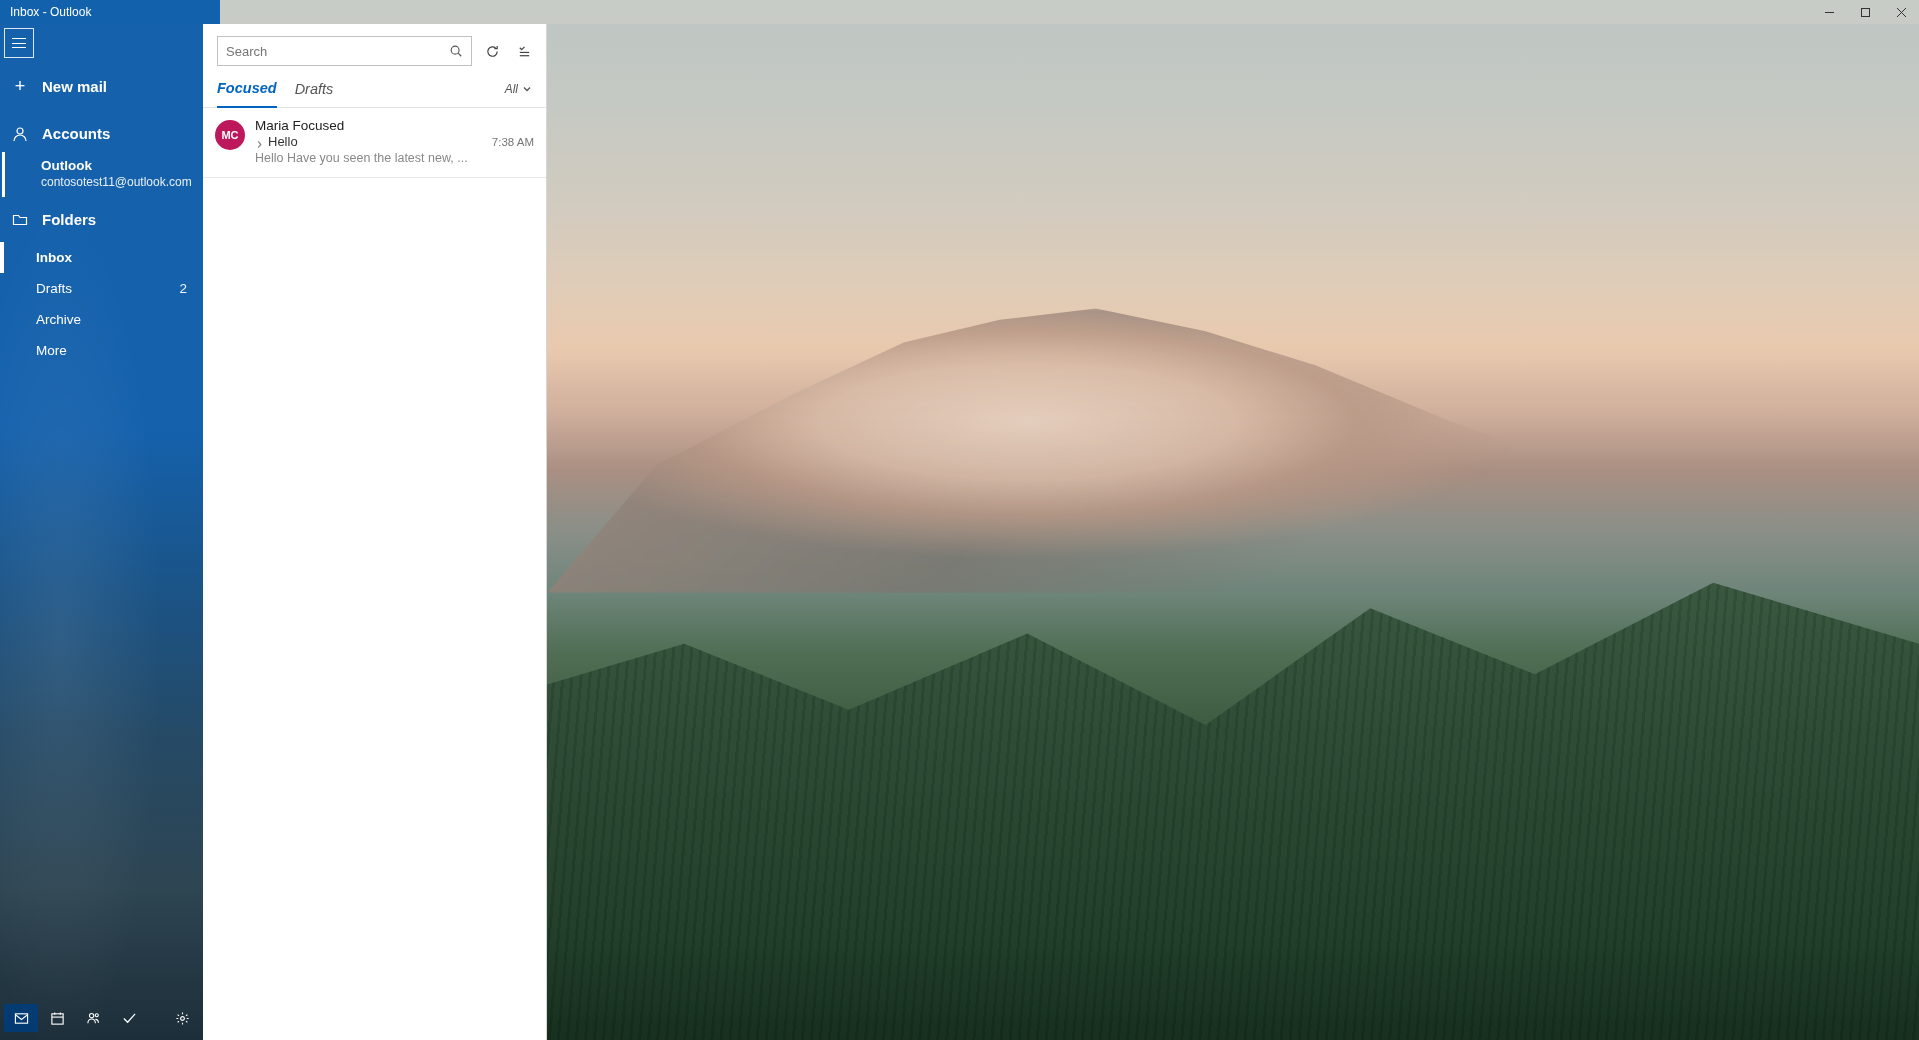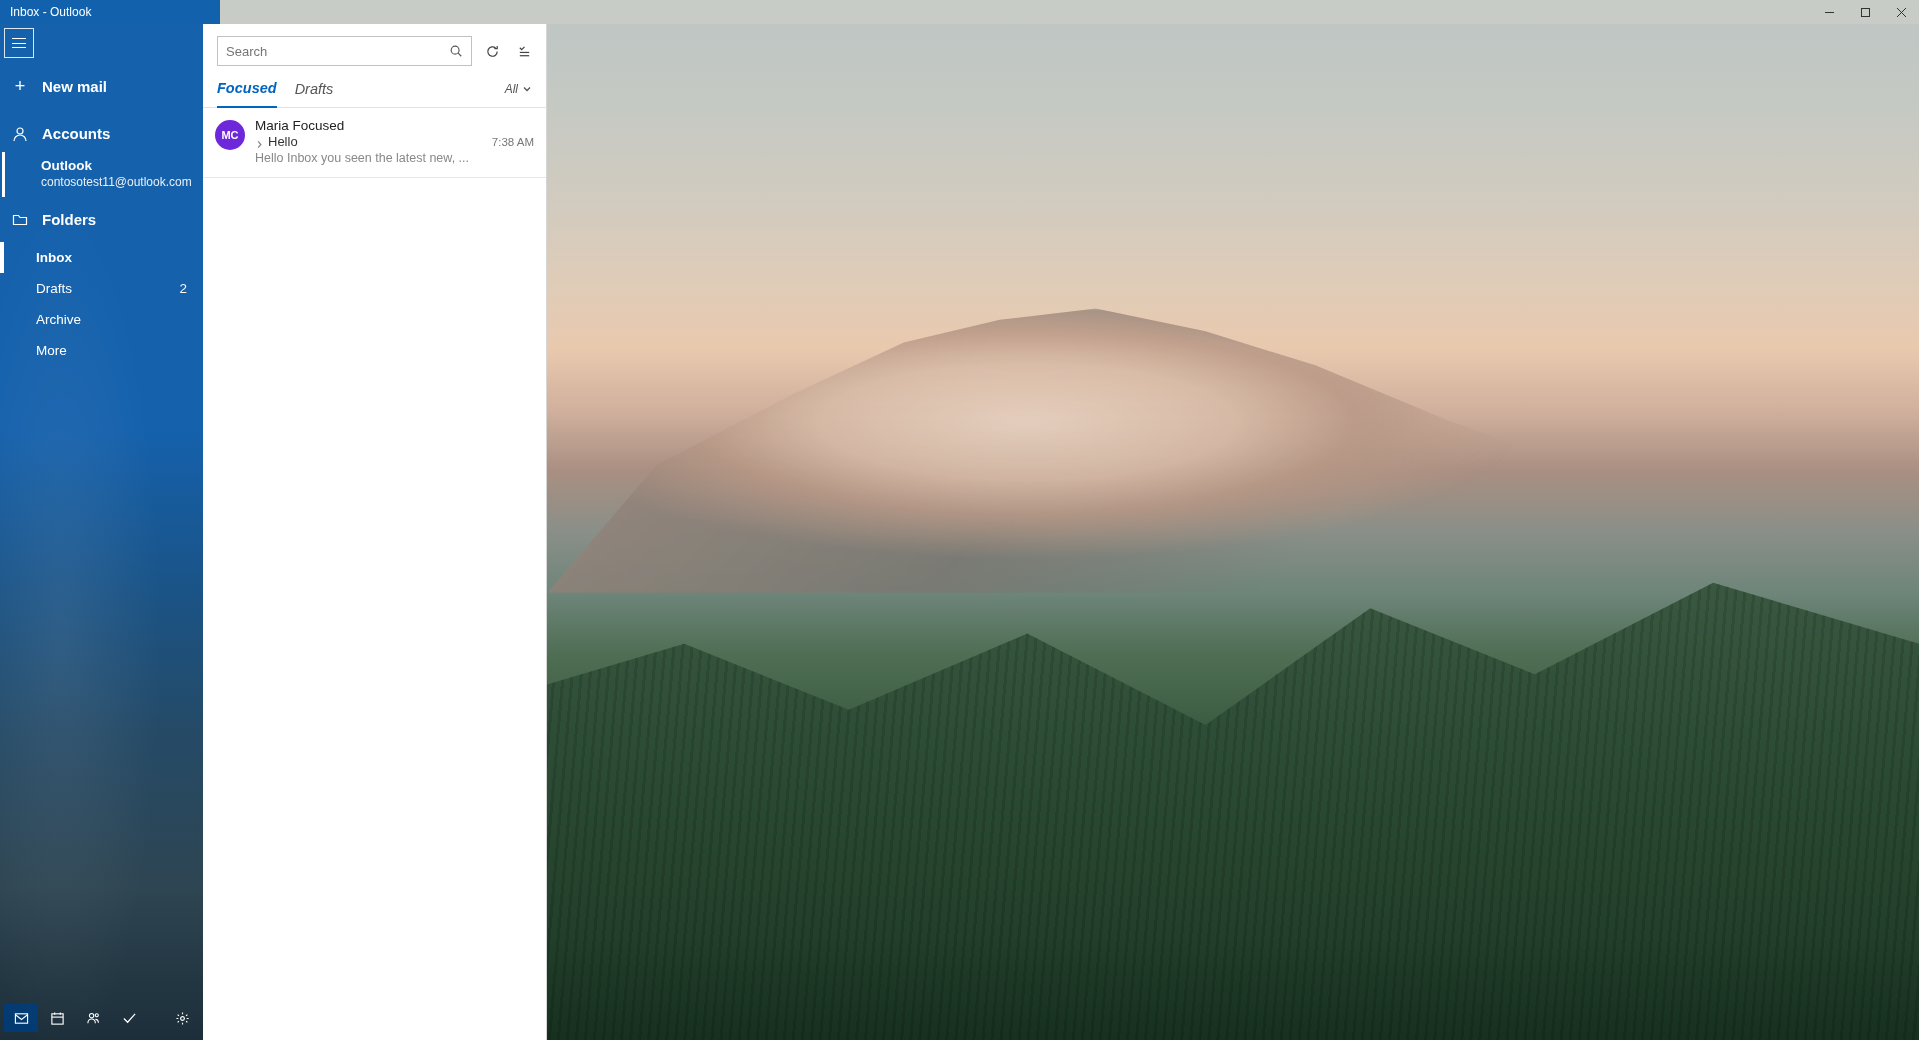--- a/index.html
+++ b/index.html
@@ -158,21 +158,21 @@
 .filter svg { width: 10px; height: 10px; }
 
 .msg-item {
   display: flex; gap: 10px;
   padding: 10px 12px 12px 12px;
   border-bottom: 1px solid #e8e8e8;
   cursor: pointer;
 }
 .avatar {
   width: 30px; height: 30px; border-radius: 50%;
-  background: #6d28d9; color: #fff;
+  background: #be185d; color: #fff;
   font-size: 11px; font-weight: 600;
   display: flex; align-items: center; justify-content: center;
   flex-shrink: 0; margin-top: 2px;
 }
 .msg-body { flex: 1; min-width: 0; }
 .msg-from { font-size: 13.5px; color: #222; }
 .msg-subj-row {
   display: flex; align-items: center; justify-content: space-between;
   margin-top: 1px;
 }
@@ -369,21 +369,21 @@
         <div class="msg-from">Maria Focused</div>
         <div class="msg-subj-row">
           <div class="msg-subj">
             <svg viewBox="0 0 10 10" fill="none" stroke="currentColor" stroke-width="1.4">
               <path d="M3.5 1.5l3 3.5-3 3.5"></path>
             </svg>
             <span>Hello</span>
           </div>
           <div class="msg-time">7:38 AM</div>
         </div>
-        <div class="msg-preview">Hello Inbox you seen the latest new, ...</div>
+        <div class="msg-preview">Hello Have you seen the latest new, ...</div>
       </div>
     </div>
   </div>
 
   <div class="content-pane">
     <div class="mountain"></div>
     <div class="forest"></div>
   </div>
 
 </div>

